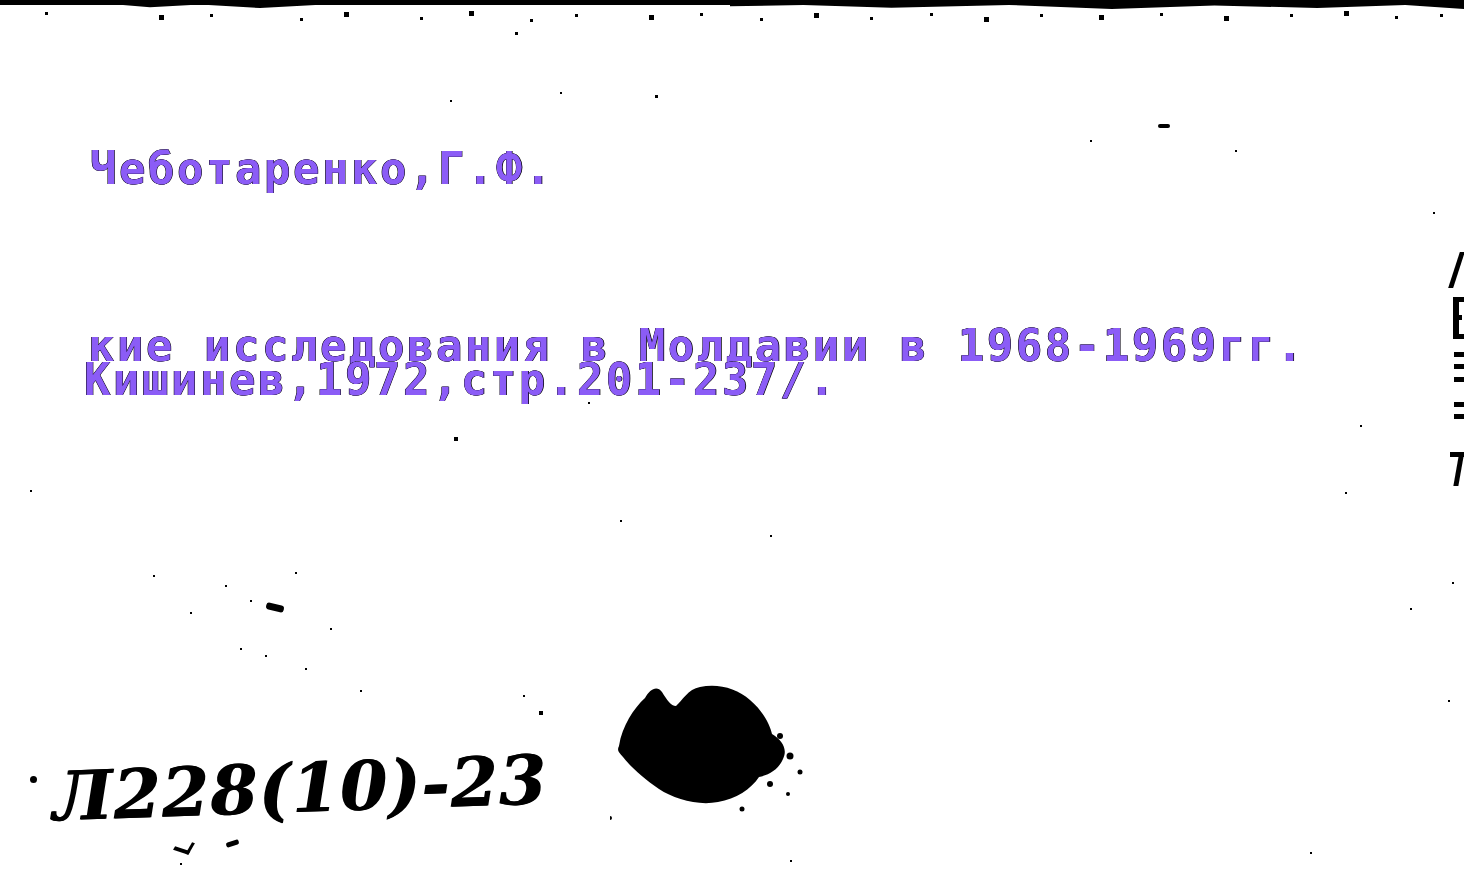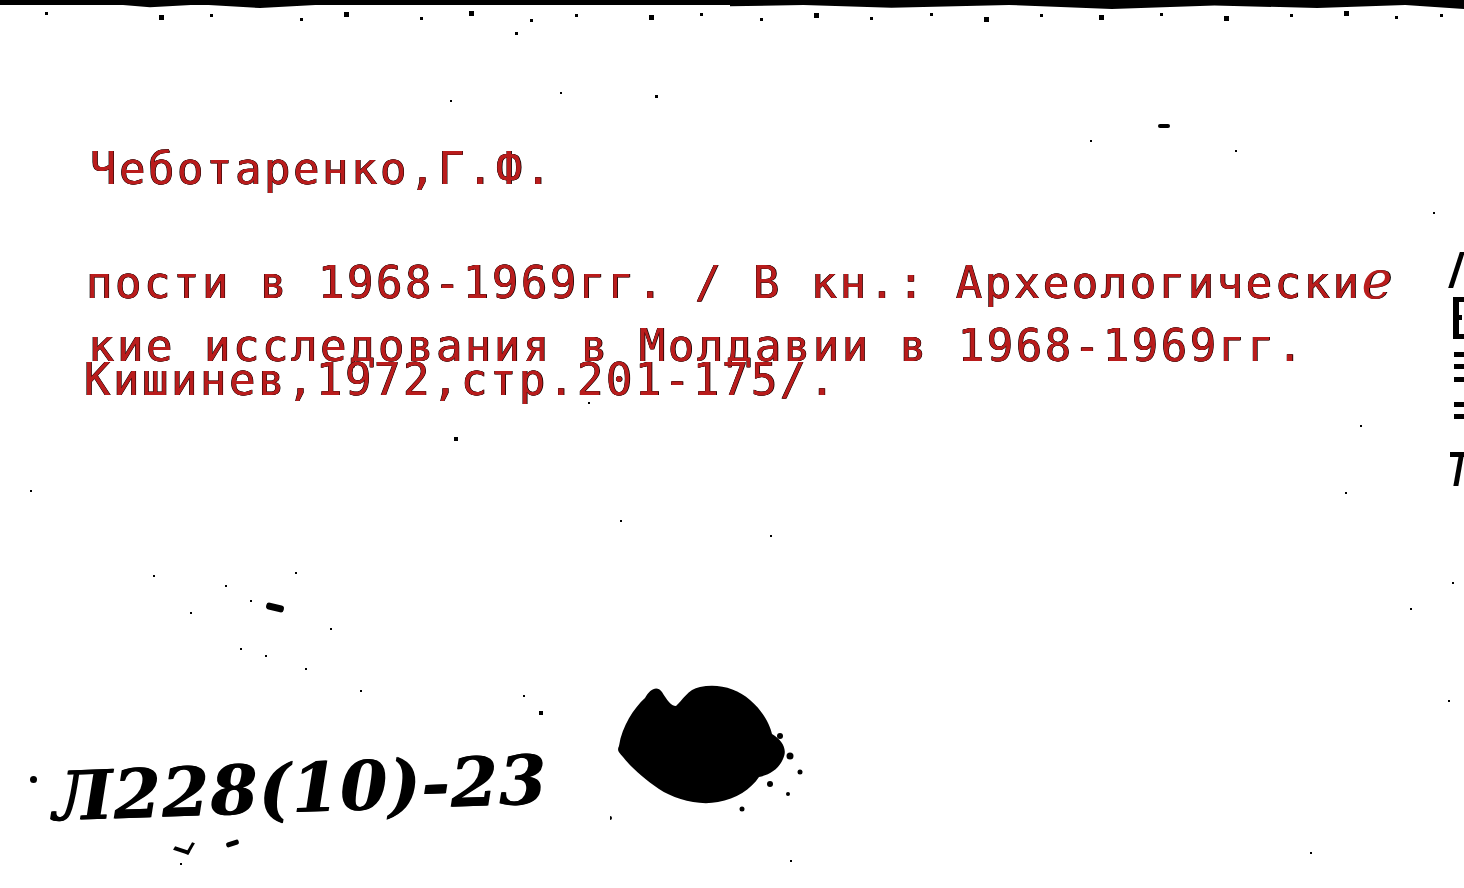--- a/index.html
+++ b/index.html
@@ -13,22 +13,22 @@
   
   .top-edge{position:absolute;top:0;left:0;width:100%;height:5px;background:#000;}
   .top-edge2{position:absolute;top:0;left:730px;width:734px;height:9px;background:#000;
     clip-path:polygon(0 0,100% 0,100% 100%,92% 55%,80% 90%,66% 60%,52% 100%,38% 55%,22% 85%,10% 55%,0 70%);}
   .top-edge3{position:absolute;top:0;left:120px;width:200px;height:8px;background:#000;
     clip-path:polygon(0 0,100% 0,100% 60%,70% 100%,40% 55%,15% 90%,0 60%);}
 
   
   .typed{
     position:absolute;
-    color:#b91c1c;
-    font-weight:400;
+    color:#8b5cf6;
+    font-weight:700;
     font-size:44px;
     letter-spacing:2.5px;
     white-space:pre;
     text-shadow:0.6px 0 0 #000, -0.4px 0 0 #000, 0 0.4px 0 #000;
   }
   .l1{top:143px;left:90px;}
   .l2{top:197px;left:183px;}
   .l3{top:250px;left:86px;}
   .l4{top:320px;left:88px;}
   .l5{top:354px;left:84px;}
@@ -113,25 +113,24 @@
 
   <div class="top-edge"></div>
   <div class="top-edge2"></div>
   <div class="top-edge3"></div>
   <div class="speck"></div>
   <div class="speck2"></div>
 
   <div class="typed l1">Чеботаренко,Г.Ф.</div>
 
 
-  <div class="typed l3"><span>пости в 1968-1969гг. / В кн.: Археологически</span><span class="cursive-fix">е</span></div>
 
   <div class="typed l4">кие исследования в Молдавии в 1968-1969гг.</div>
 
-  <div class="typed l5">Кишинев,1972,стр.201-175/.</div>
+  <div class="typed l5">Кишинев,1972,стр.201-237/.</div>
 
   <div class="callnum-dot"></div>
   <div class="callnum">Л228(10)-23</div>
 
   <svg class="blot" width="210" height="150" viewBox="0 0 210 150" aria-hidden="true">
     <path fill="#000" d="
       M 9,70
       C 12,50 24,32 35,22
       C 40,13 47,9 52,16
       C 57,24 61,30 66,30

